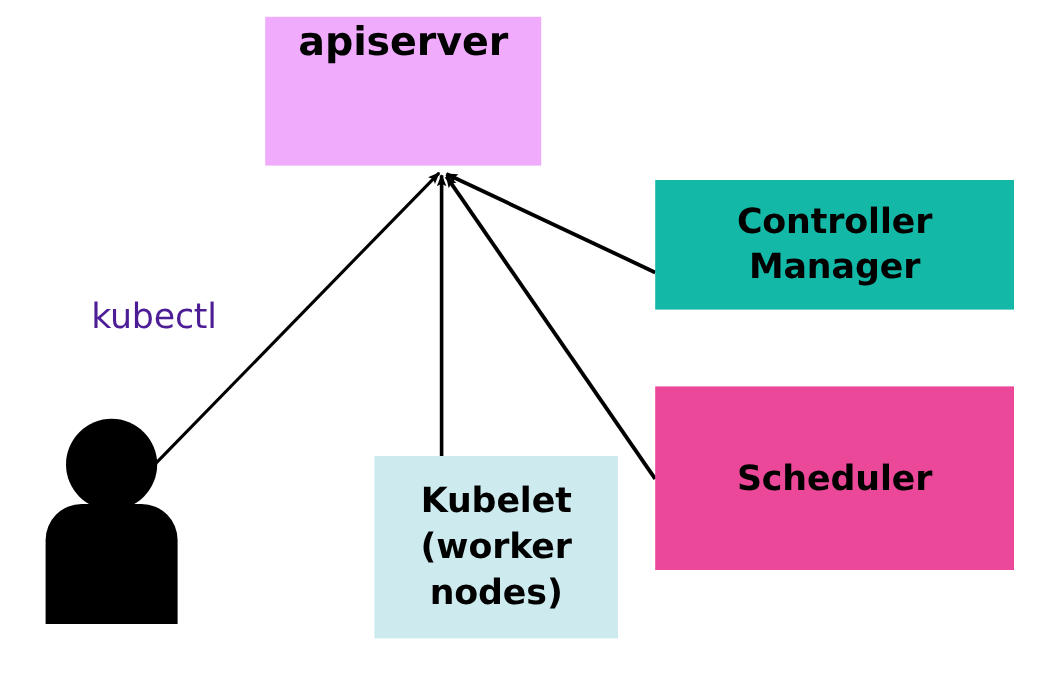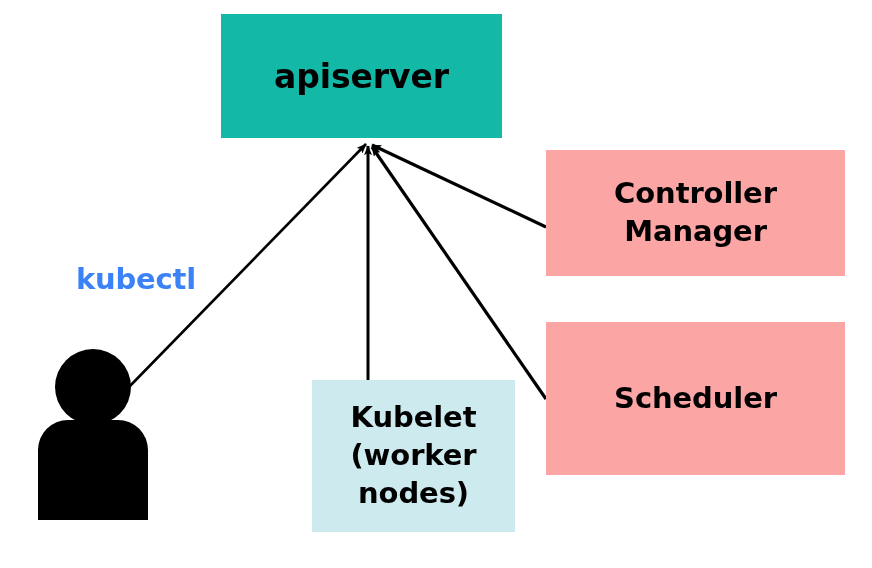--- a/index.html
+++ b/index.html
@@ -38,36 +38,35 @@
     text-align: center;
     color: #000000;
     font-weight: 700;
     line-height: 1.30;
     letter-spacing: -0.1px;
   }
   .node .node-label { display: block; white-space: pre-line; }
 
   #node-apiserver {
     left: 221px;  top: 14px;
-    width: 281px; height: 124px;
-    background: #14b8a6;
+    width: 230px; height: 124px;
+    background: #f0abfc;
     font-size: 33px;
     align-items: flex-start;
-    padding-top: 42px;
   }
   #node-controller-manager {
     left: 546px;  top: 150px;
-    width: 299px; height: 126px;
-    background: #fca5a5;
+    width: 299px; height: 108px;
+    background: #14b8a6;
     font-size: 29px;
   }
   #node-scheduler {
     left: 546px;  top: 322px;
     width: 299px; height: 153px;
-    background: #fca5a5;
+    background: #ec4899;
     font-size: 29px;
   }
   #node-kubelet {
     left: 264px;  top: 380px;
     width: 203px; height: 152px;
     background: #CDEBEF;
     font-size: 29px;
     margin-left: 48px;
   }
 
@@ -75,25 +74,25 @@
   #actor-user {
     position: absolute;
     left: 34px;  top: 345px;
     width: 120px; height: 180px;
     z-index: 2;
   }
 
   
   #edge-label-kubectl {
     position: absolute;
-    left: 76px; top: 262px;
+    left: 76px; top: 246px;
     z-index: 3;
     font-size: 29px;
-    font-weight: 700;
-    color: #3b82f6;
+    font-weight: 400;
+    color: #4c1d95;
     letter-spacing: -0.2px;
     white-space: nowrap;
   }
 </style>
 </head>
 <body>
 
 <div id="canvas">
 
   <svg id="edges" viewBox="0 0 872 568" width="872" height="568" xmlns="http://www.w3.org/2000/svg">

